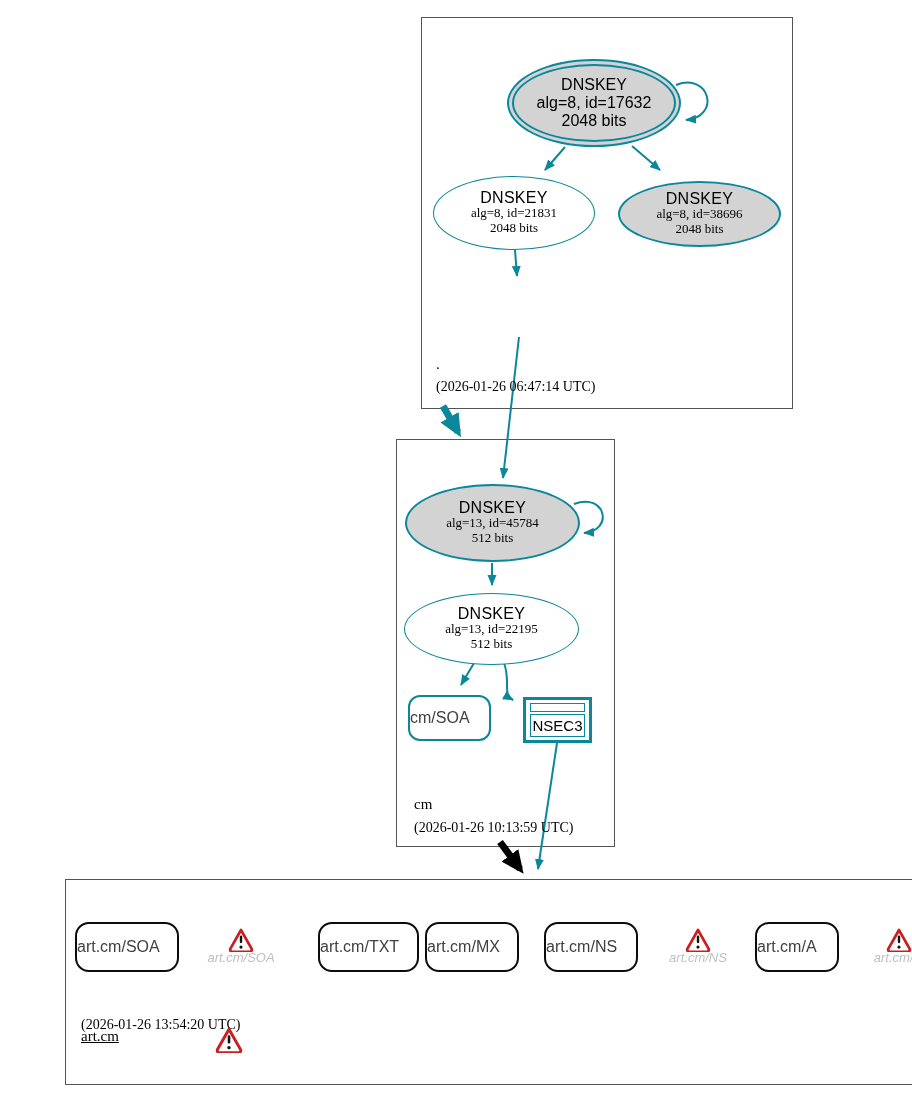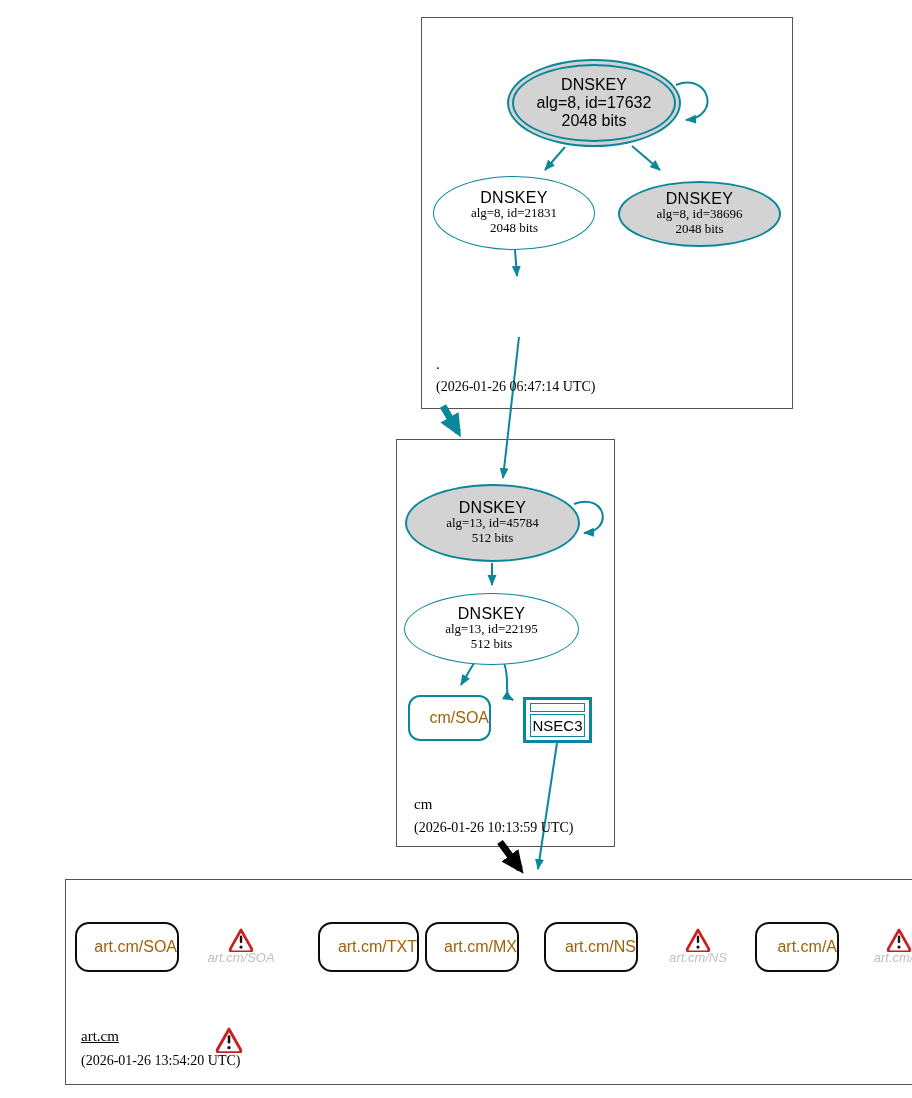--- a/index.html
+++ b/index.html
@@ -10,22 +10,22 @@
   .node{position:absolute;z-index:3;box-sizing:border-box;}
   .ellipse{border-radius:50%;display:flex;flex-direction:column;align-items:center;
            justify-content:center;text-align:center;background:#ffffff;}
   .ellipse.gray{background:#d3d3d3;}
   .ellipse .title{font-size:16px;color:#000;line-height:1.05;letter-spacing:.3px;}
   .ellipse .detail{font-family:"Liberation Serif",serif;font-size:13px;color:#000;line-height:1.15;}
   .dblwrap{border:2px solid #0a879a;border-radius:50%;background:#d3d3d3;}
   .dblinner{position:absolute;left:3px;top:3px;right:3px;bottom:3px;border:2px solid #0a879a;
             border-radius:50%;background:#d3d3d3;display:flex;flex-direction:column;
             align-items:center;justify-content:center;text-align:center;}
-  .rrset{border-radius:14px;background:#fff;display:flex;align-items:center;justify-content:flex-end;
-         font-size:16px;color:#a16207;}
+  .rrset{border-radius:14px;background:#fff;display:flex;align-items:center;justify-content:flex-start;
+         font-size:16px;color:#404040;}
   .rrset.teal{border:2.2px solid #0a879a;border-radius:12px;}
   .rrset.black{border:2px solid #0c0c0c;}
   .nsec3{border:3px solid #0a879a;background:#fff;display:flex;flex-direction:column;
          padding:3px 4px;gap:2px;}
   .nsec3-strip{height:7px;border:1.5px solid #0a879a;}
   .nsec3-label{flex:1;border:1.5px solid #0a879a;display:flex;align-items:center;
                justify-content:center;font-size:15px;color:#000;}
   .zlabel{position:absolute;z-index:3;font-family:"Liberation Serif",serif;font-size:15px;color:#000;}
   .zts{position:absolute;z-index:3;font-family:"Liberation Serif",serif;font-size:14px;color:#000;white-space:nowrap;}
   .warnlabel{position:absolute;z-index:3;font-style:italic;font-size:13px;color:#bfbfbf;
@@ -163,15 +163,15 @@
 
   <svg class="warnicon" style="left:838px;top:928px;" width="26" height="24">
       <use href="#warn"></use>
     </svg>
   <div class="warnlabel" style="left:800px;top:950px;width:100px;">art.cm/A</div>
 
   <div class="zlabel" style="left:33px;top:1028px;text-decoration:underline;">art.cm</div>
   <svg class="warnicon" style="left:167px;top:1027px;" width="28" height="26">
       <use href="#warn"></use>
     </svg>
-  <div class="zts" style="left:33px;top:1053px;">(2026-01-26 13:54:20 UTC)</div>
+  <div class="zts" style="left:33px;top:1017px;">(2026-01-26 13:54:20 UTC)</div>
 
 </div>
 
 </body></html>

